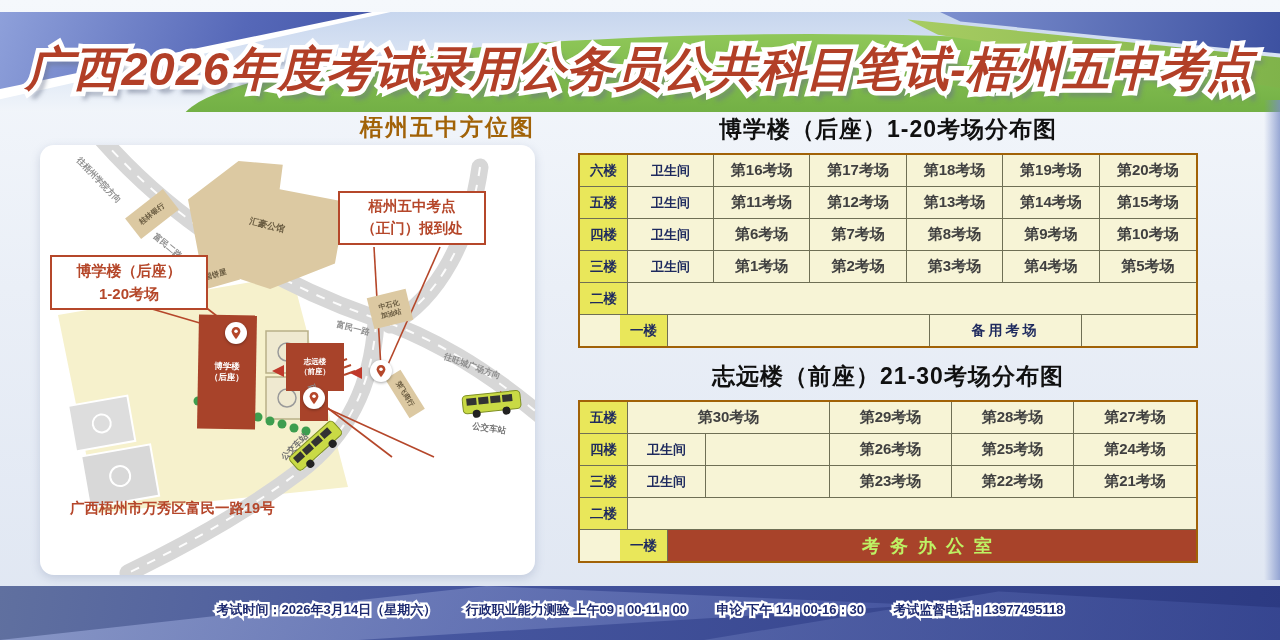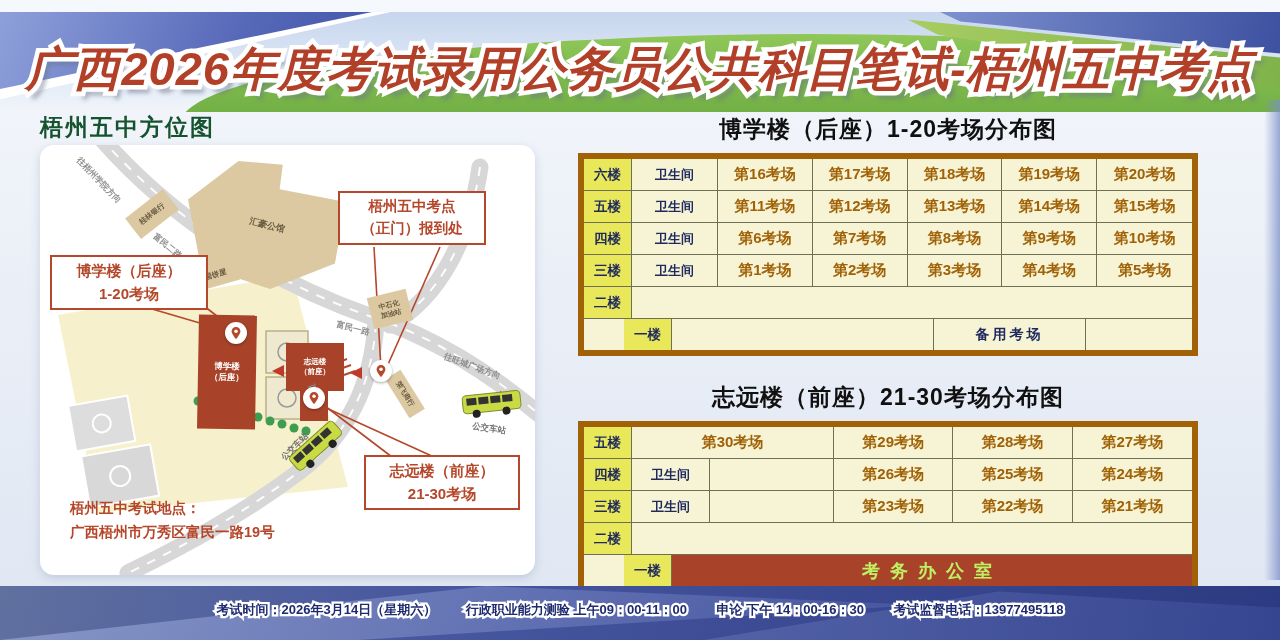--- a/index.html
+++ b/index.html
@@ -37,22 +37,22 @@
   .f-sweep1{position:absolute;inset:0;background:linear-gradient(120deg,#97a5d4,#4c5ca6 70%);
     clip-path:polygon(0 100%,38% 0,72% 35%,28% 100%);opacity:.75;}
   .f-sweep2{position:absolute;inset:0;background:linear-gradient(100deg,#8594cb,#3a4a96);
     clip-path:polygon(55% 100%,78% 10%,100% 40%,100% 100%);opacity:.7;}
   .f-line{position:absolute;left:0;top:15px;width:100%;text-align:center;font-size:13px;
     font-weight:800;white-space:nowrap;}
   .f-line span{margin:0 13px;}
   .f-back{color:#fff;-webkit-text-stroke:4.5px #ffffff;}
   .f-front{position:absolute;left:0;top:15px;width:100%;color:#1d2a70;}
   
-  .map-title{position:absolute;left:40px;top:112px;width:495px;text-align:left;
-    font-size:23px;font-weight:800;color:#14532d;letter-spacing:2px;}
+  .map-title{position:absolute;left:40px;top:112px;width:495px;text-align:right;
+    font-size:23px;font-weight:800;color:#a16207;letter-spacing:2px;}
   .map-panel{position:absolute;left:40px;top:145px;width:495px;height:430px;background:#ffffff;
     border-radius:14px;box-shadow:0 3px 10px rgba(110,125,160,.28);overflow:hidden;}
   .map-svg{position:absolute;left:0;top:0;}
   .bldg{position:absolute;display:flex;align-items:center;justify-content:center;text-align:center;}
   .tan{background:#dcc9a2;}
   .tan span{color:#6b5d42;font-weight:700;}
   .red-bldg{background:#a8432a;}
   .red-bldg span{color:#fff;font-weight:700;line-height:1.35;}
   .callout{position:absolute;background:#ffffff;border:2px solid #b5472a;color:#b5472a;
     font-weight:800;text-align:center;font-size:15px;line-height:1.5;padding:3px 6px;z-index:5;}
@@ -63,38 +63,38 @@
     border-bottom:6px solid transparent;border-right:12px solid #c0392b;z-index:3;}
   .arrow-right{position:absolute;width:0;height:0;border-top:6px solid transparent;
     border-bottom:6px solid transparent;border-left:12px solid #c0392b;z-index:3;}
   .bus{position:absolute;z-index:3;}
   .addr{position:absolute;left:30px;top:352px;color:#b5462a;font-weight:800;
     font-size:14.5px;line-height:1.65;z-index:5;}
   
   .right-col{position:absolute;left:578px;top:114px;width:620px;}
   .tbl-title{text-align:center;font-size:23px;font-weight:800;color:#101010;
     letter-spacing:1px;margin:0 0 8px 0;}
-  .xtable{border:6px solid #a16207;background:#f7f4d6;}
+  .xtable{border:2px solid #a16207;background:#f7f4d6;}
   .trow{display:grid;height:31px;align-items:stretch;border-bottom:1px solid #6f6f55;}
   .trow:last-child{border-bottom:none;padding-left:40px;}
   .trow>div{border-right:1px solid #6f6f55;display:flex;align-items:center;
     justify-content:center;text-align:center;}
   .trow>div:last-child{border-right:none;}
   .floor{background:#e9e75a;color:#1e2a5e;font-weight:800;font-size:13.5px;}
   .cell{background:#f7f4d6;}
   .navy{color:#1e2a5e;font-weight:800;font-size:13px;}
-  .red{color:#a16207;font-weight:800;font-size:15px;}
+  .red{color:#404040;font-weight:800;font-size:15px;}
   .reserve{color:#1e2a5e;font-weight:800;font-size:14px;letter-spacing:3px;}
   .office{background:#a8432a !important;color:#bef264;font-weight:800;font-size:18px;letter-spacing:10px;}
   .t1-main{grid-template-columns:48px 86px repeat(5,1fr);}
   .t1-r4,.t2-r3,.t2-r4{grid-template-columns:48px 1fr;}
   .t1-r5{grid-template-columns:48px 262px 152px 1fr;}
   .t2-r0{grid-template-columns:48px 202px repeat(3,1fr);}
   .t2-main{grid-template-columns:48px 78px 124px repeat(3,1fr);}
-  .tbl2-title{margin-top:26px;}
+  .tbl2-title{margin-top:13px;}
 </style>
 </head>
 <body>
 
 <div class="banner">
   <div class="b-sky"></div>
   <div class="b-hill"></div>
   <div class="b-green-right"></div>
   <div class="b-white-left"></div>
   <div class="b-blue-left"></div>
@@ -222,24 +222,20 @@
   </div>
 
   <div class="callout" style="left:10px;top:110px;width:142px;">
     <span>博学楼（后座）</span><br>
     <span>1-20考场</span>
   </div>
   <div class="callout" style="left:298px;top:46px;width:132px;font-size:14.5px;">
     <span>梧州五中考点</span><br>
     <span>（正门）报到处</span>
   </div>
-  <div class="callout" style="left:324px;top:310px;width:140px;">
-    <span>志远楼（前座）</span><br>
-    <span>21-30考场</span>
-  </div>
 
   <div class="road-label" style="left:42px;top:10px;transform:rotate(46deg);transform-origin:left top;">往梧州学院方向</div>
   <div class="road-label" style="left:118px;top:86px;transform:rotate(40deg);transform-origin:left top;">富民二路</div>
   <div class="road-label" style="left:296px;top:178px;transform:rotate(14deg);">富民一路</div>
   <div class="road-label" style="left:276px;top:238px;transform:rotate(72deg);transform-origin:left top;">西环路</div>
   <div class="road-label" style="left:406px;top:206px;transform:rotate(20deg);transform-origin:left top;">往旺城广场方向</div>
 
   <div class="bus" style="left:422px;top:246px;transform:rotate(-6deg);">
     <svg viewBox="0 0 62 26" width="62" height="26">
       <rect x="1" y="2" width="58" height="18" rx="4" fill="#c9da45" stroke="#7e8f24"></rect>
@@ -259,21 +255,20 @@
         <rect x="17" y="5" width="10" height="7" fill="#333"></rect>
       <rect x="29" y="5" width="10" height="7" fill="#333"></rect>
         <rect x="41" y="5" width="10" height="7" fill="#333"></rect>
       <circle cx="14" cy="21" r="4" fill="#222"></circle>
         <circle cx="44" cy="21" r="4" fill="#222"></circle>
     </svg>
   </div>
   <div class="road-label" style="left:238px;top:296px;transform:rotate(-45deg);color:#707070;">公交车站</div>
 
   <div class="addr">
-    <div>梧州五中考试地点：</div>
     <div>广西梧州市万秀区富民一路19号</div>
   </div>
 </div>
 
 <div class="right-col">
 
   <div class="tbl-title">博学楼（后座）1-20考场分布图</div>
   <div class="xtable">
     <div class="trow t1-main">
       <div class="floor">六楼</div>

